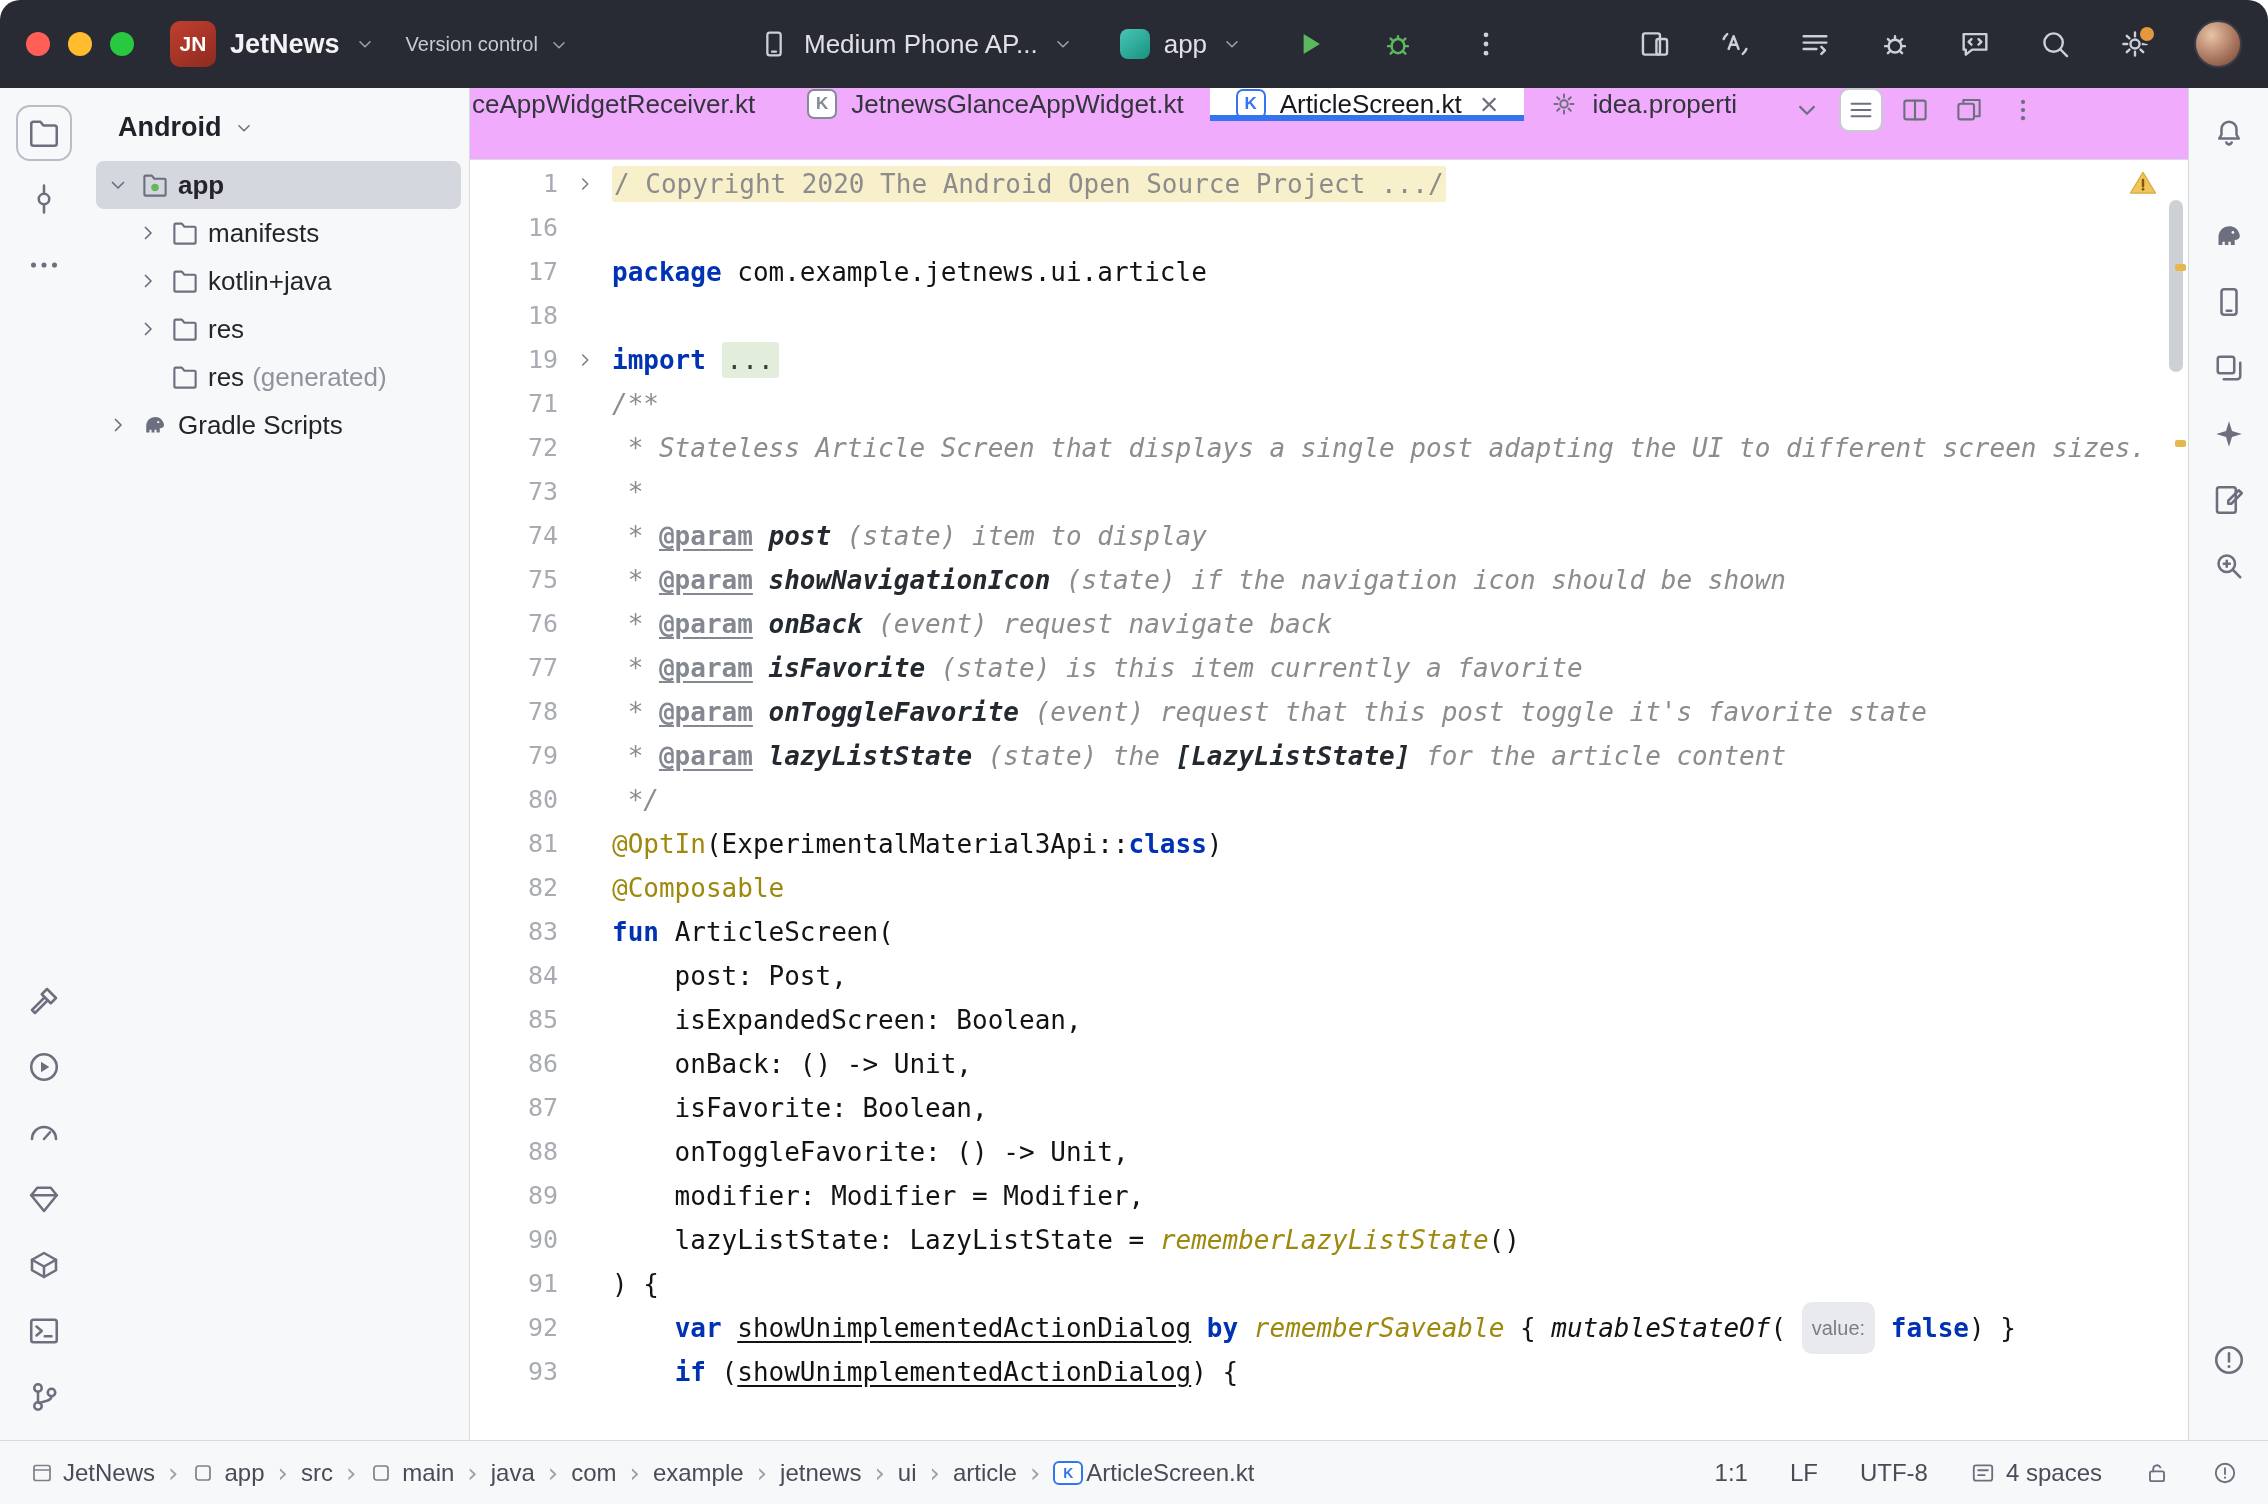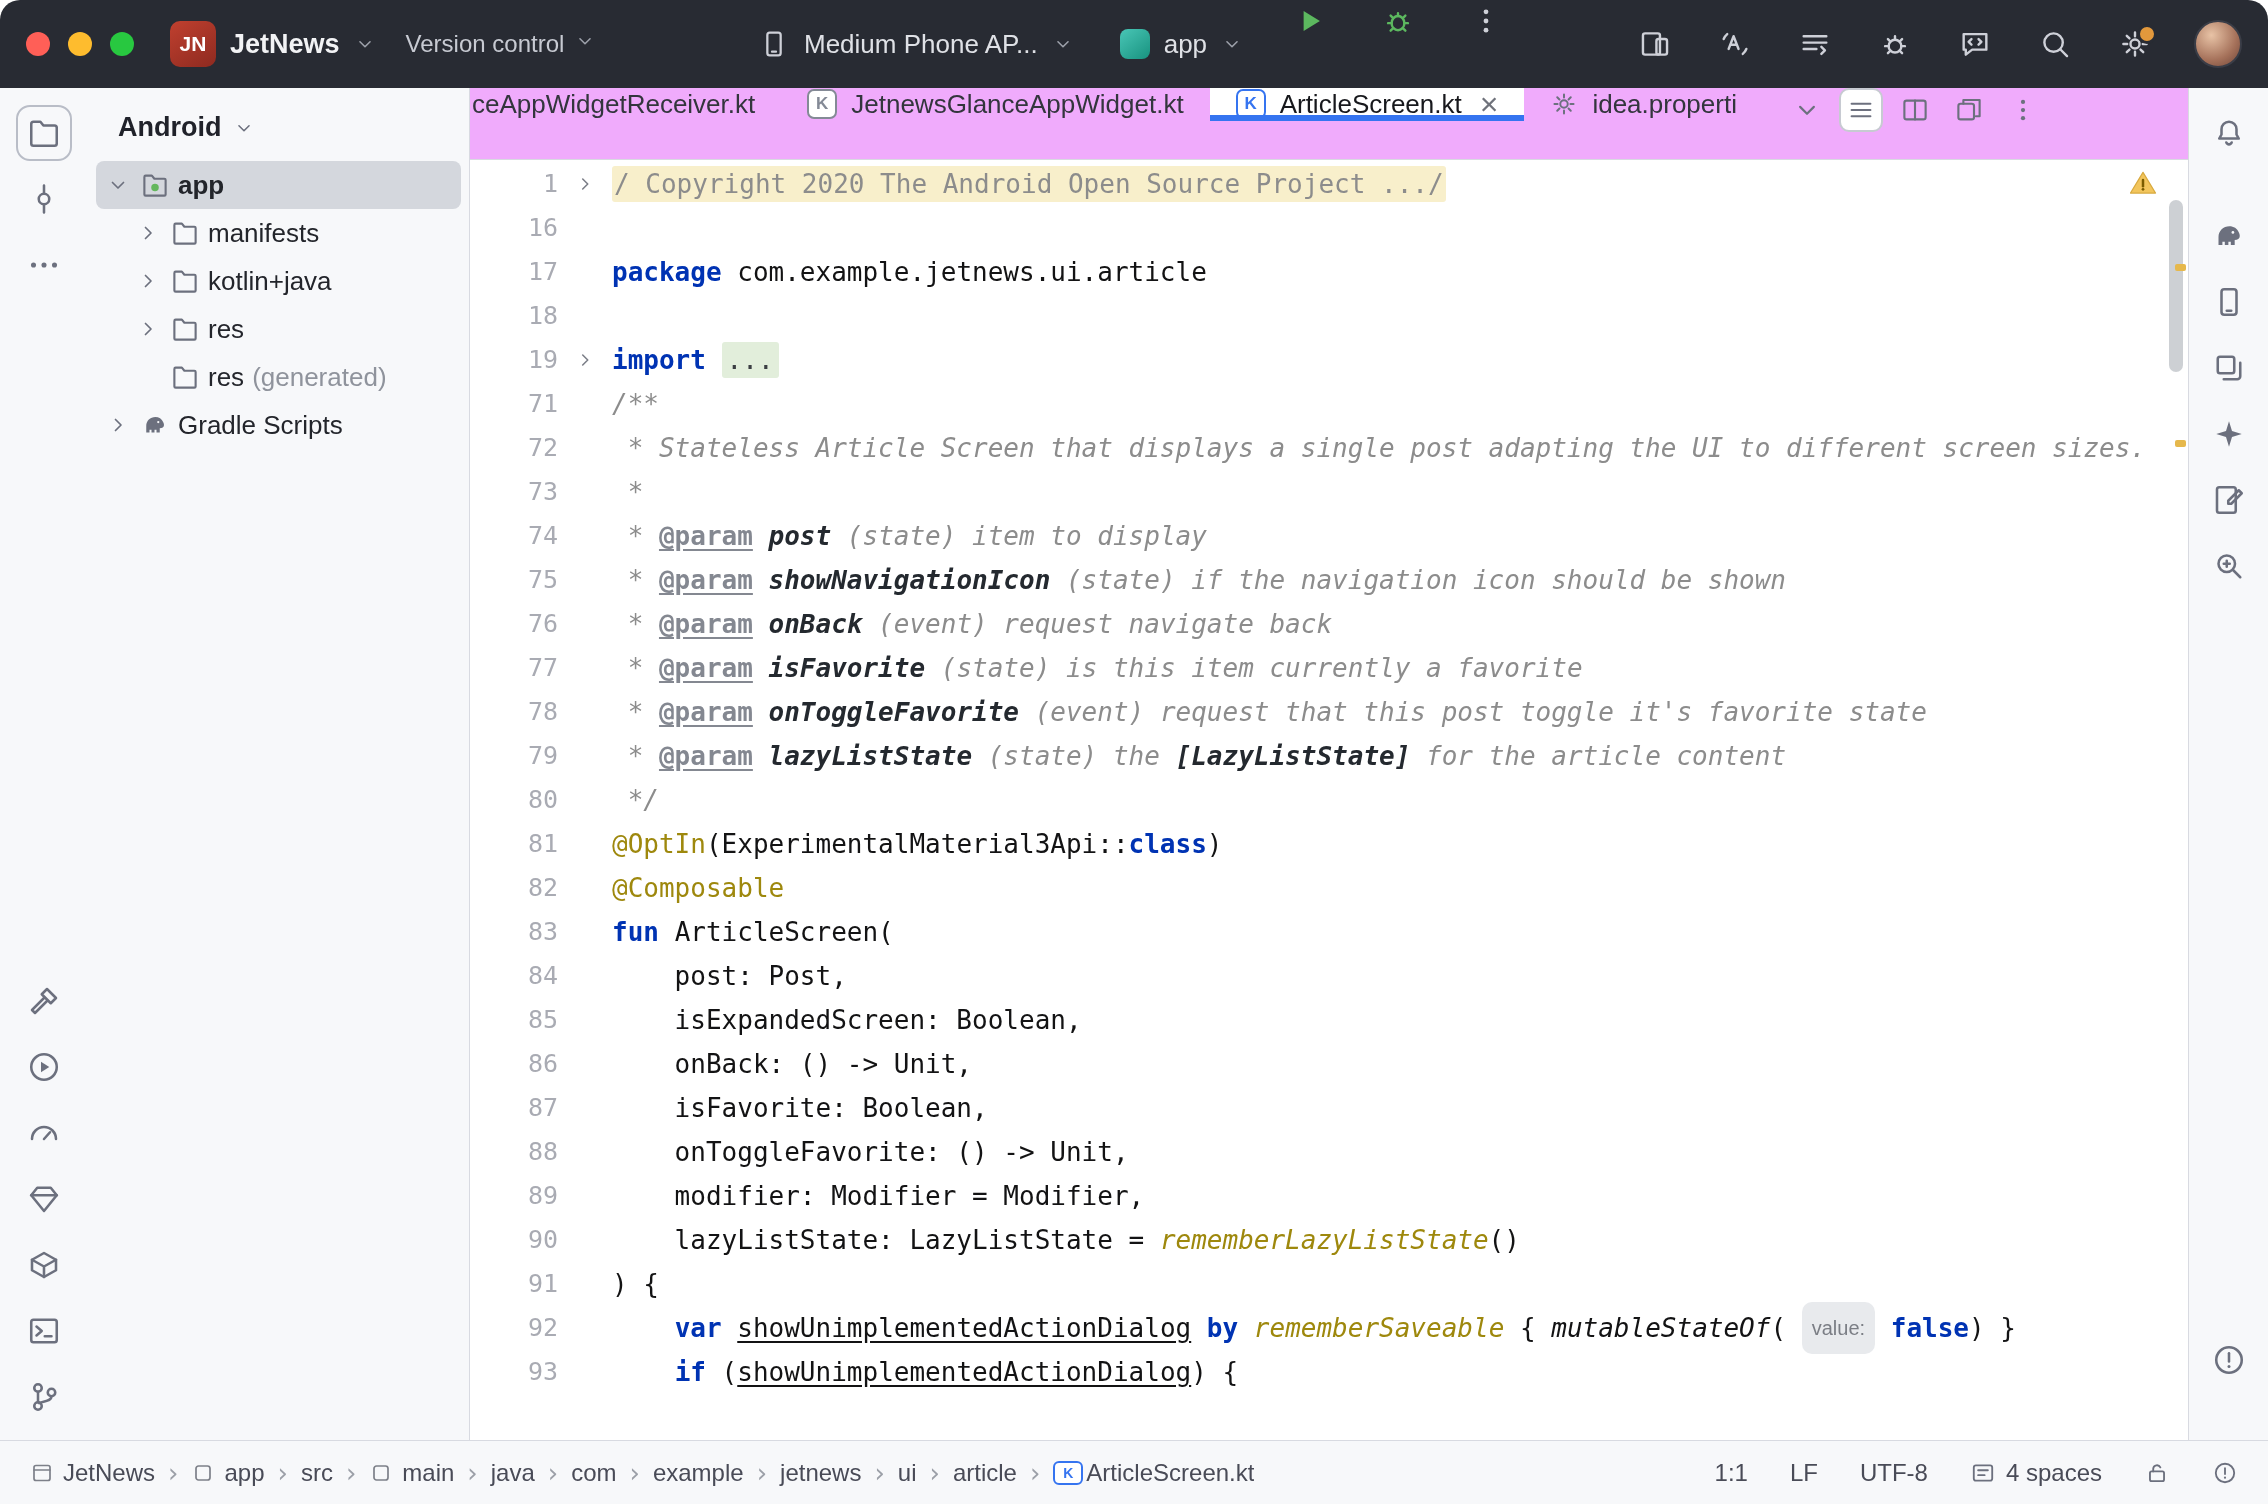--- a/index.html
+++ b/index.html
@@ -11,22 +11,22 @@
 
   
   .titlebar{height:88px;flex:0 0 88px;background:#282b33;display:flex;align-items:center;padding:0 26px;color:#dfe1e6;position:relative;z-index:5}
   .traffic{display:flex;gap:18px;margin-right:36px}
   .tl{width:24px;height:24px;border-radius:50%;display:inline-block;cursor:pointer}
   .tl.red{background:#ff5f57}.tl.yel{background:#febc2e}.tl.grn{background:#28c840}
   .proj-menu{display:flex;align-items:center;gap:14px;cursor:pointer}
   .jn-logo{width:46px;height:46px;border-radius:10px;background:linear-gradient(145deg,#c0402f,#8e2a20);color:#fff;font-weight:700;font-size:21px;display:flex;align-items:center;justify-content:center}
   .proj-name{font-size:27px;font-weight:700;color:#f2f3f5}
   .chev{width:22px;height:22px;color:#9da1ab;display:inline-block;flex:0 0 22px}
-  .vcs-menu{display:flex;align-items:flex-start;gap:10px;margin-left:30px;color:#c7cad2;font-size:24px;cursor:pointer}
-  .tb-center{position:absolute;left:758px;top:0;height:100%;display:flex;gap:46px}
+  .vcs-menu{display:flex;align-items:flex-end;gap:10px;margin-left:30px;color:#c7cad2;font-size:20px;cursor:pointer}
+  .tb-center{position:absolute;left:758px;top:0;height:100%;display:flex;align-items:center;gap:46px}
   .selector{display:flex;align-items:center;gap:14px;font-size:26px;color:#dfe1e6;cursor:pointer}
   .selector .icn{width:32px;height:32px;color:#ced0d8}
   .appcfg{width:30px;height:30px;border-radius:8px;background:linear-gradient(140deg,#49c6b6,#18927f);flex:0 0 30px}
   .tbtn{width:42px;height:42px;color:#ced0d8;position:relative;display:flex;align-items:center;justify-content:center}
   .tbtn svg{width:34px;height:34px}
   .run-green{color:#5cb85f}
   .tb-right{margin-left:auto;display:flex;align-items:center;gap:38px}
   .badge::after{content:"";position:absolute;top:1px;right:-1px;width:14px;height:14px;border-radius:50%;background:#e2983c;border:3px solid #282b33}
   .avatar{width:48px;height:48px;border-radius:50%;background:radial-gradient(circle at 35% 30%,#e8c3a6,#a5715a 60%,#6e4437);border:2px solid #3a3d47;cursor:pointer}
 

